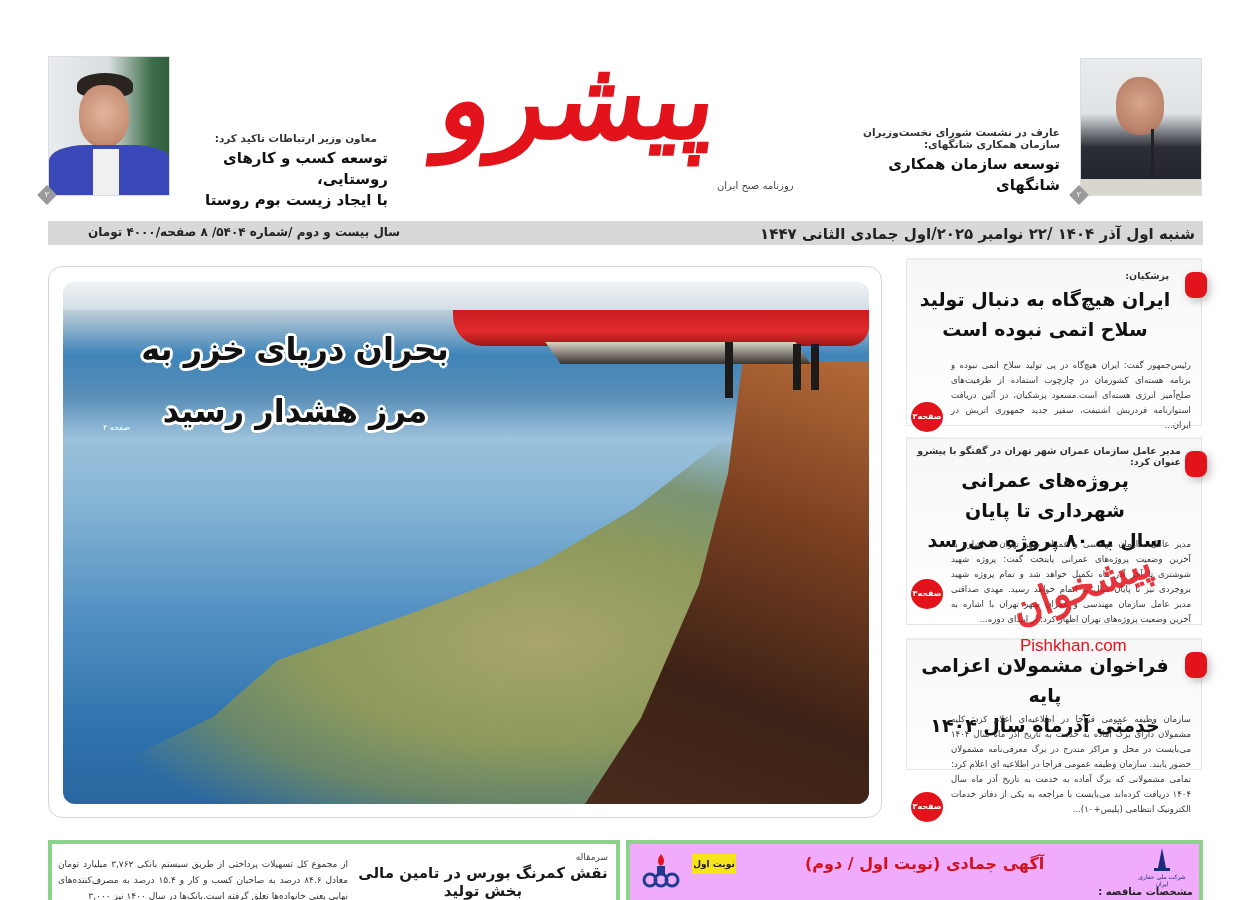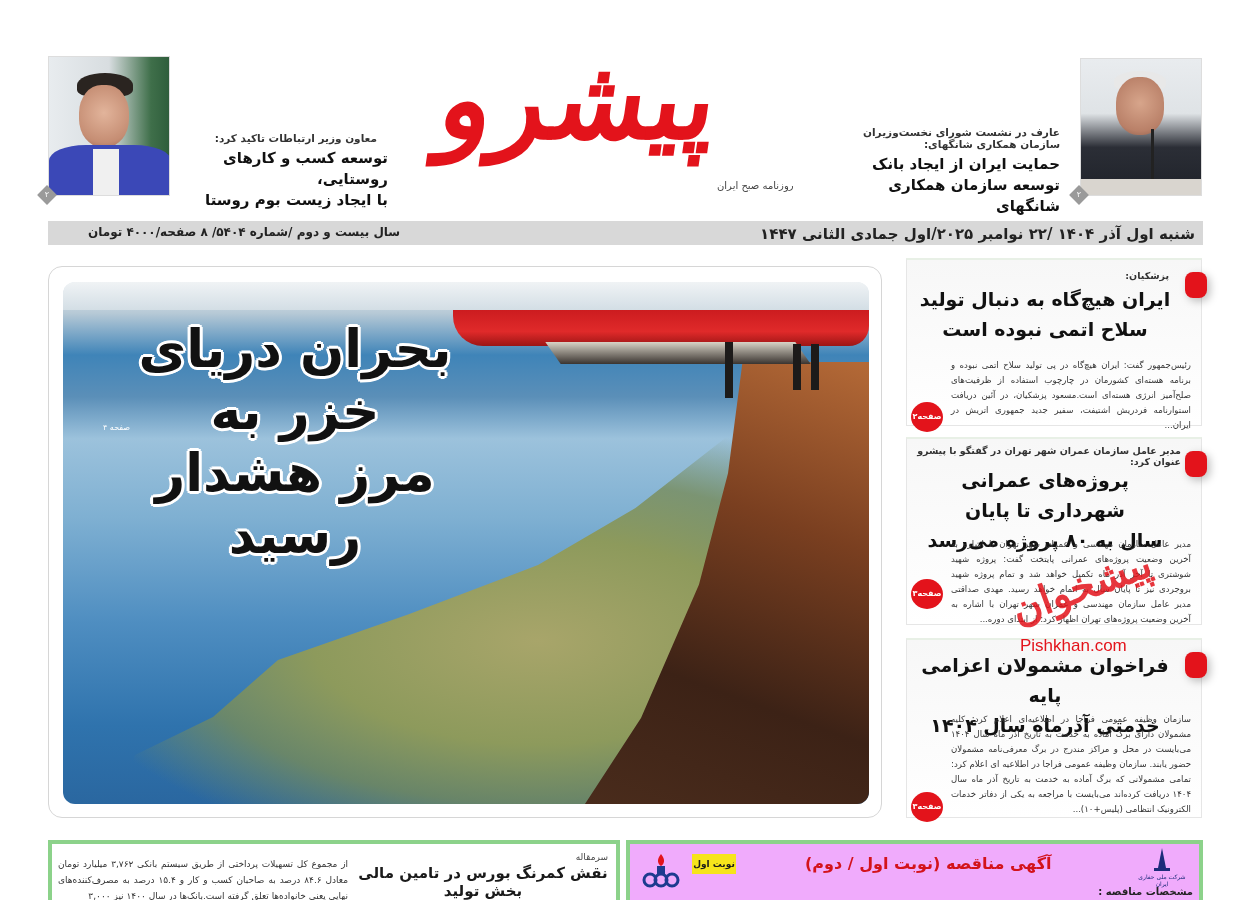--- a/index.html
+++ b/index.html
@@ -37,21 +37,21 @@
   
   .main-frame { position:absolute; left:48px; top:266px; width:834px; height:552px; border:1px solid #d6d6d6; border-radius:14px; background:#fff; }
   .main-photo { position:absolute; left:63px; top:282px; width:806px; height:522px; border-radius:12px; overflow:hidden;
     background: linear-gradient(180deg,#e6eef3 0%,#b6c9d6 6%,#3f84b8 14%,#5b8fb8 22%,#9cc2dc 30%,#7fb0d2 45%,#4f8ec1 65%,#2f73ad 85%,#2a67a0 100%); }
   .mp-sky { position:absolute; left:0; top:0; width:100%; height:28px; background: linear-gradient(180deg,#f0f3f5,#d3dee5); }
   .mp-net { position:absolute; left:390px; top:28px; width:416px; height:36px; background: linear-gradient(180deg,#cc1c1f 0%,#e02a2a 60%,#9c1515 100%); border-radius: 0 0 20px 30px; }
   .mp-pier { position:absolute; left:490px; top:60px; width:250px; height:22px; background: linear-gradient(180deg,#d8d3c6,#3a3430); transform: skewX(35deg); }
   .mp-post { position:absolute; width:8px; background:#1d1b1a; }
   .mp-shore { position:absolute; left:520px; top:80px; width:290px; height:445px; background: linear-gradient(200deg,#b56a37 0%,#7a3f20 35%,#3c2216 70%,#4a2c1c 100%); clip-path: polygon(55% 0, 100% 0, 100% 100%, 0 100%, 20% 80%, 40% 50%, 50% 25%); }
   .mp-algae { position:absolute; left:20px; top:150px; width:650px; height:380px; background: radial-gradient(ellipse at 70% 55%, #a8a56a 0%, #8d9a5c 35%, rgba(120,140,90,0.8) 55%, rgba(90,130,150,0) 75%); clip-path: polygon(100% 0, 100% 100%, 5% 100%, 8% 85%, 20% 75%, 30% 60%, 50% 48%, 70% 35%, 85% 20%); }
-  .main-headline { position:absolute; left:105px; top:318px; width:380px; text-align:center; font-size:52px; font-weight:bold; line-height:62px; color:#111;
+  .main-headline { position:absolute; left:105px; top:318px; width:380px; text-align:center; font-size:32px; font-weight:bold; line-height:62px; color:#111;
     text-shadow: 3px 0 0 #fff, -3px 0 0 #fff, 0 3px 0 #fff, 0 -3px 0 #fff, 2px 2px 0 #fff, -2px -2px 0 #fff, 2px -2px 0 #fff, -2px 2px 0 #fff; }
   .main-page-ref { position:absolute; left:103px; top:423px; font-size:8px; color:#fff; }
 
   
   .story { position:absolute; left:906px; width:296px; background: linear-gradient(180deg,#f7f7f7,#ffffff); border:1px solid #e6e6e6; border-top:2px solid #e8f0e6; }
   .story .bullet { position:absolute; right:-6px; top:12px; width:22px; height:26px; border-radius:8px; background:#e3131b; box-shadow: 3px 3px 8px rgba(0,0,0,0.25); }
   .story .kick { position:absolute; right:32px; font-size:9.5px; font-weight:bold; color:#333; }
   .story .title { position:absolute; right:26px; left:8px; text-align:center; font-size:19px; font-weight:bold; line-height:30px; color:#111; }
   .story .body { position:absolute; right:10px; left:8px; text-align:justify; font-size:8.6px; line-height:15px; color:#333; }
   .story .pg { position:absolute; left:4px; width:32px; height:30px; border-radius:50%; background:#e3131b; color:#fff; font-size:8px; text-align:center; line-height:30px; font-weight:bold; }
@@ -81,21 +81,20 @@
   <div class="hair"></div>
     <div class="face"></div>
     <div class="mic"></div>
     <div class="desk"></div>
 </div>
 <div class="diamond" style="left:1072px; top:188px;">
     <span>۲</span>
   </div>
 <div class="abs kicker" style="right:190px; top:126px; width:200px;">عارف در نشست شورای نخست‌وزیران سازمان همکاری شانگهای:</div>
 <div class="abs hdr-title" style="right:190px; top:154px; width:240px;">
-  <div>حمایت ایران از ایجاد بانک</div>
   <div>توسعه سازمان همکاری شانگهای</div>
 </div>
 
 <div class="logo">پیشرو</div>
 <div class="logo-sub">روزنامه صبح ایران</div>
 
 <div class="hdr-photo photo-left">
   <div class="hair"></div>
     <div class="face"></div>
     <div class="jacket"></div>
@@ -147,21 +146,21 @@
   <div class="bullet"></div>
   <div class="kick" style="top:6px; right:20px;">مدیر عامل سازمان عمران شهر تهران در گفتگو با پیشرو عنوان کرد:</div>
   <div class="title" style="top:26px;">
     <div>پروژه‌های عمرانی شهرداری تا پایان</div>
     <div>سال به ۸۰ پروژه می‌رسد</div>
   </div>
   <div class="body" style="top:98px; left:44px;">مدیر عامل سازمان مهندسی و عمران شهر تهران با اشاره به آخرین وضعیت پروژه‌های عمرانی پایتخت گفت: پروژه شهید شوشتری تا آخر آذر ماه تکمیل خواهد شد و تمام پروژه شهید بروجردی نیز تا پایان سال به اتمام خواهد رسید. مهدی صداقتی مدیر عامل سازمان مهندسی و عمران شهر تهران با اشاره به آخرین وضعیت پروژه‌های تهران اظهار کرد: از ابتدای دوره...</div>
   <div class="pg" style="top:140px;">صفحه۳</div>
 </div>
 
-<div class="story" style="top:638px; height:180px;">
+<div class="story" style="top:638px; height:132px;">
   <div class="bullet"></div>
   <div class="title" style="top:10px;">
     <div>فراخوان مشمولان اعزامی پایه</div>
     <div>خدمتی آذرماه سال ۱۴۰۴</div>
   </div>
   <div class="body" style="top:72px; left:44px;">سازمان وظیفه عمومی فراجا در اطلاعیه‌ای اعلام کرد: کلیه مشمولان دارای برگ آماده به خدمت به تاریخ آذر ماه سال ۱۴۰۴ می‌بایست در محل و مراکز مندرج در برگ معرفی‌نامه مشمولان حضور یابند. سازمان وظیفه عمومی فراجا در اطلاعیه ای اعلام کرد: تمامی مشمولانی که برگ آماده به خدمت به تاریخ آذر ماه سال ۱۴۰۴ دریافت کرده‌اند می‌بایست با مراجعه به یکی از دفاتر خدمات الکترونیک انتظامی (پلیس+۱۰)...</div>
   <div class="pg" style="top:152px;">صفحه۳</div>
 </div>
 
 <div class="watermark">پیشخوان</div>
@@ -180,21 +179,21 @@
   <div class="logo-l">
     <svg width="46" height="46" viewBox="0 0 46 46">
       <path d="M23 4 C18 10 20 14 23 16 C26 14 28 10 23 4 Z" fill="#e3131b"></path>
       <rect x="19" y="16" width="8" height="8" fill="#1d3b8f"></rect>
       <circle cx="12" cy="30" r="6" fill="none" stroke="#1d3b8f" stroke-width="3"></circle>
       <circle cx="23" cy="30" r="6" fill="none" stroke="#1d3b8f" stroke-width="3"></circle>
       <circle cx="34" cy="30" r="6" fill="none" stroke="#1d3b8f" stroke-width="3"></circle>
     </svg>
   </div>
   <div class="badge">نوبت اول</div>
-  <div class="ad-title">آگهی مناقصه (نوبت اول / دوم)</div>
+  <div class="ad-title">آگهی جمادی (نوبت اول / دوم)</div>
   <div class="logo-r">
     <svg width="20" height="24" viewBox="0 0 20 24">
       <path d="M10 0 L14 20 L6 20 Z" fill="#1d2c7a"></path>
       <rect x="2" y="20" width="16" height="3" fill="#1d2c7a"></rect>
     </svg>
     <div>شرکت ملی حفاری ایران</div>
   </div>
   <div class="spec">مشخصات مناقصه :</div>
 </div>
 

